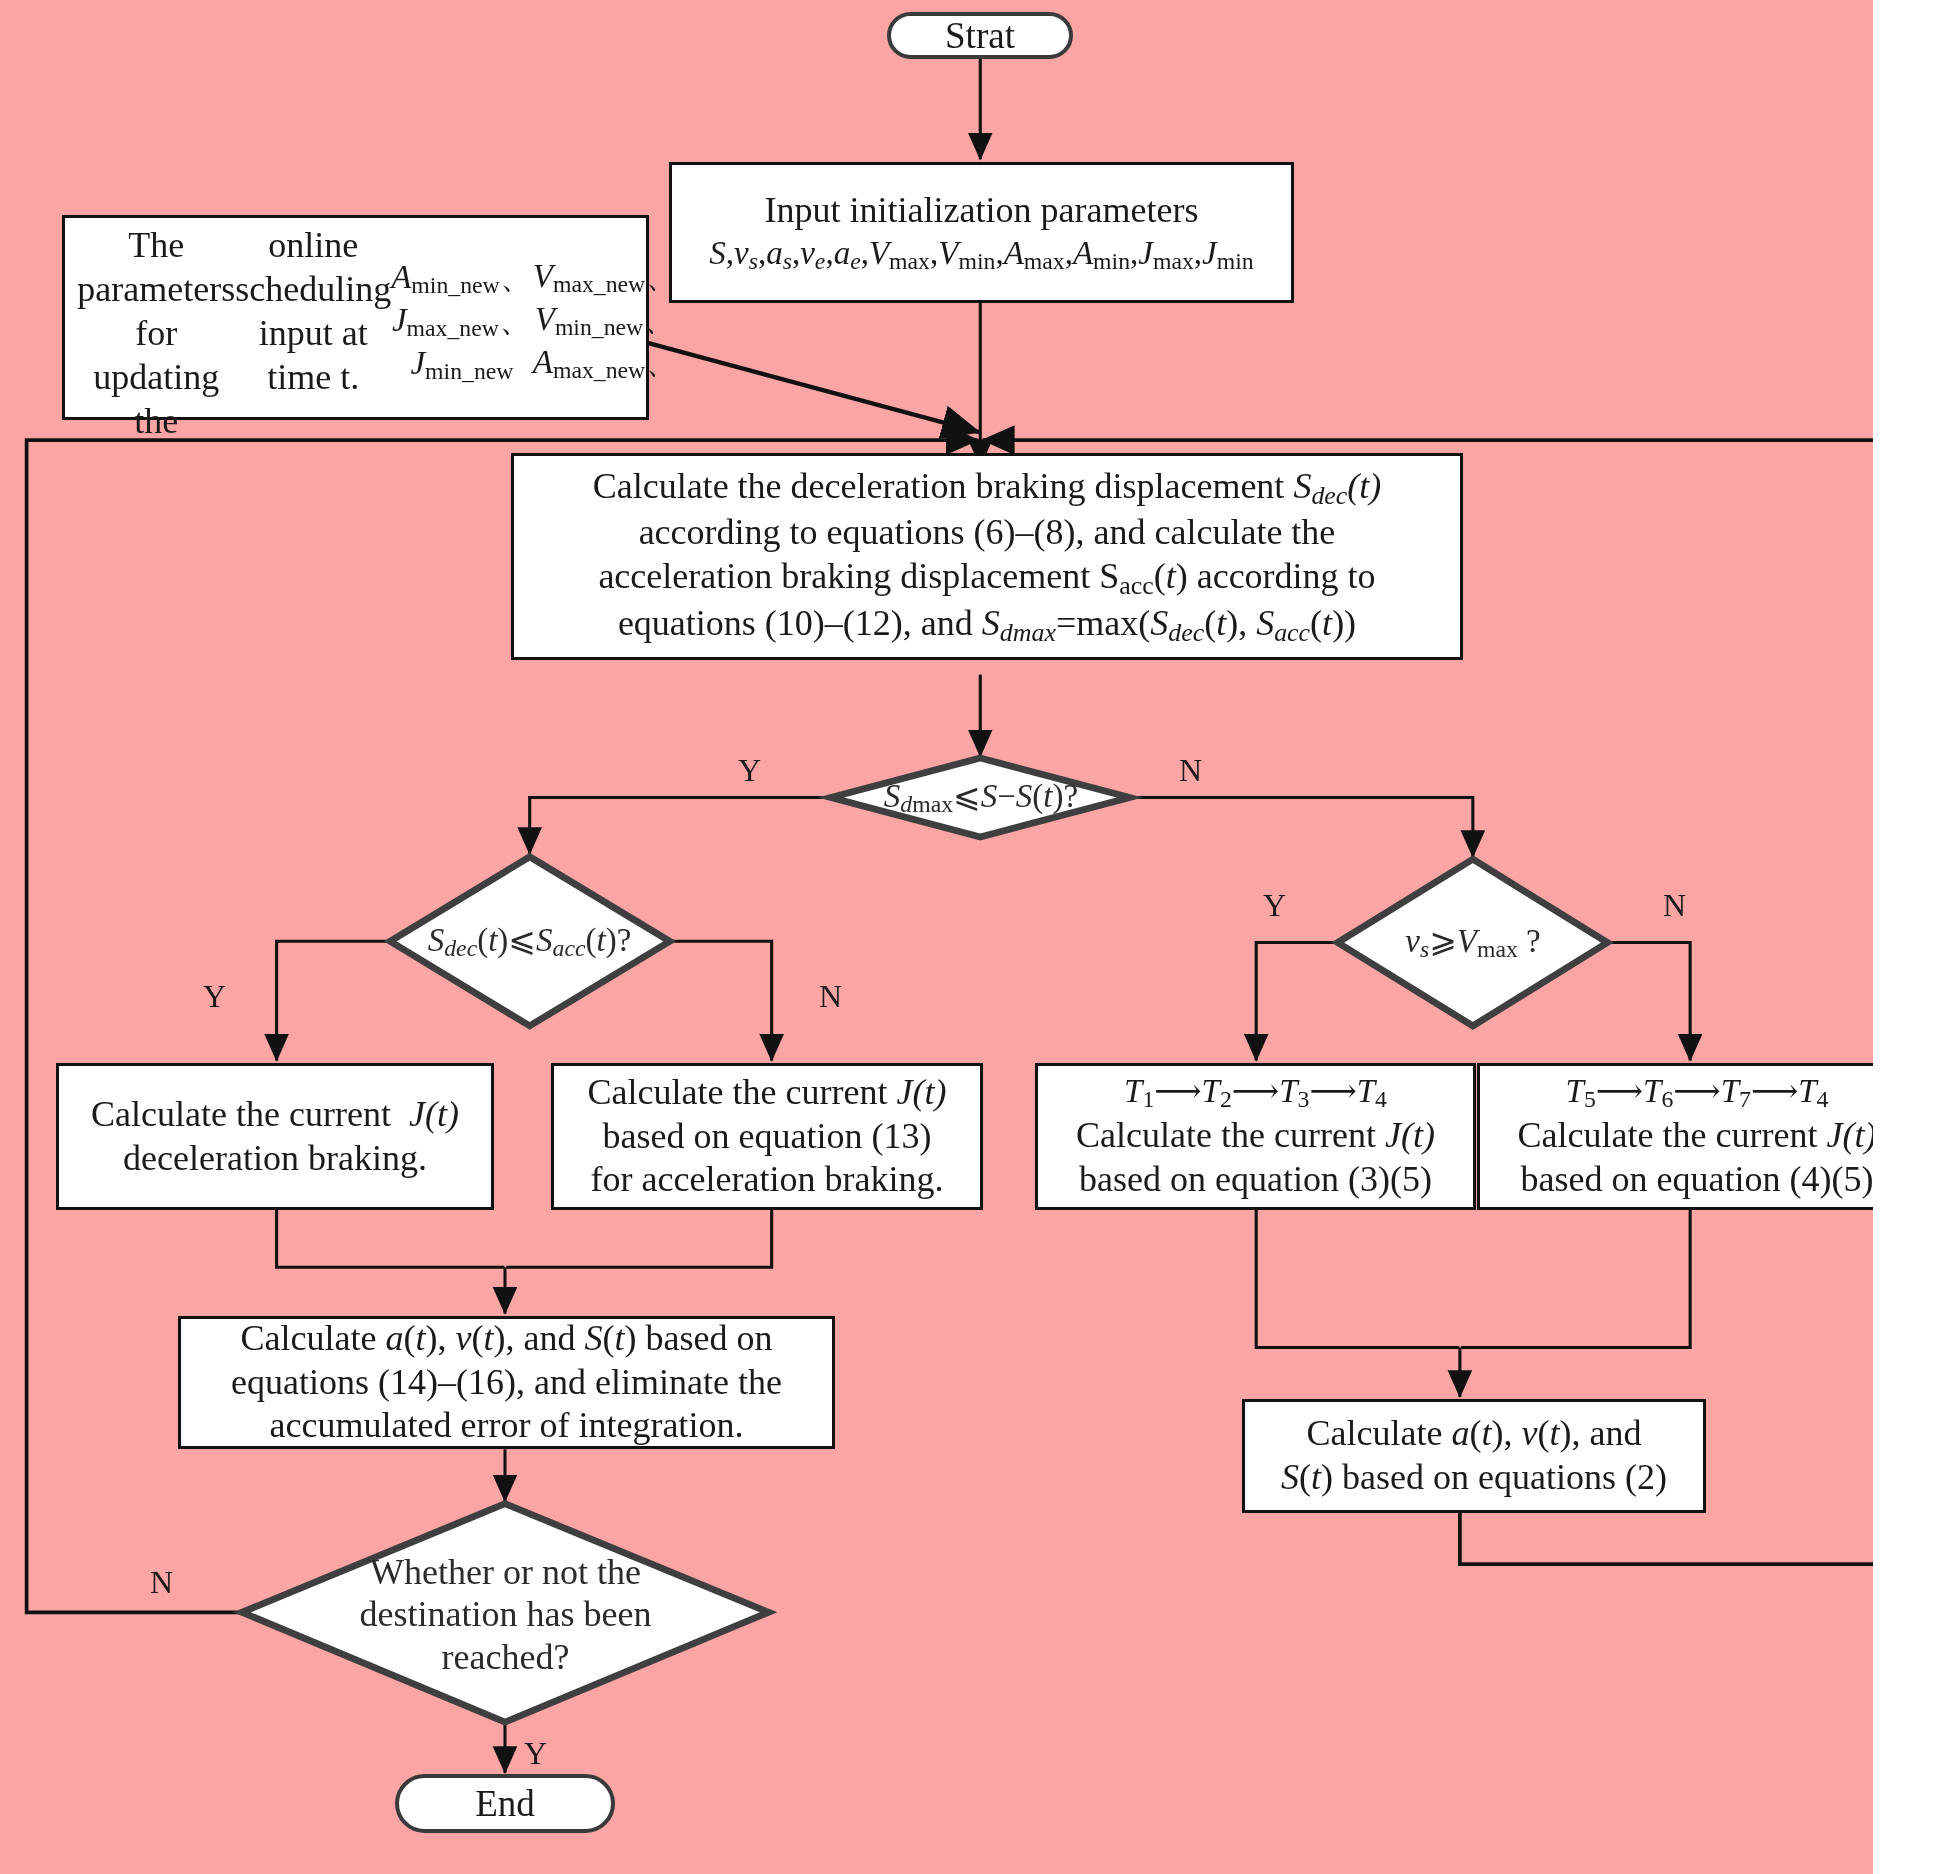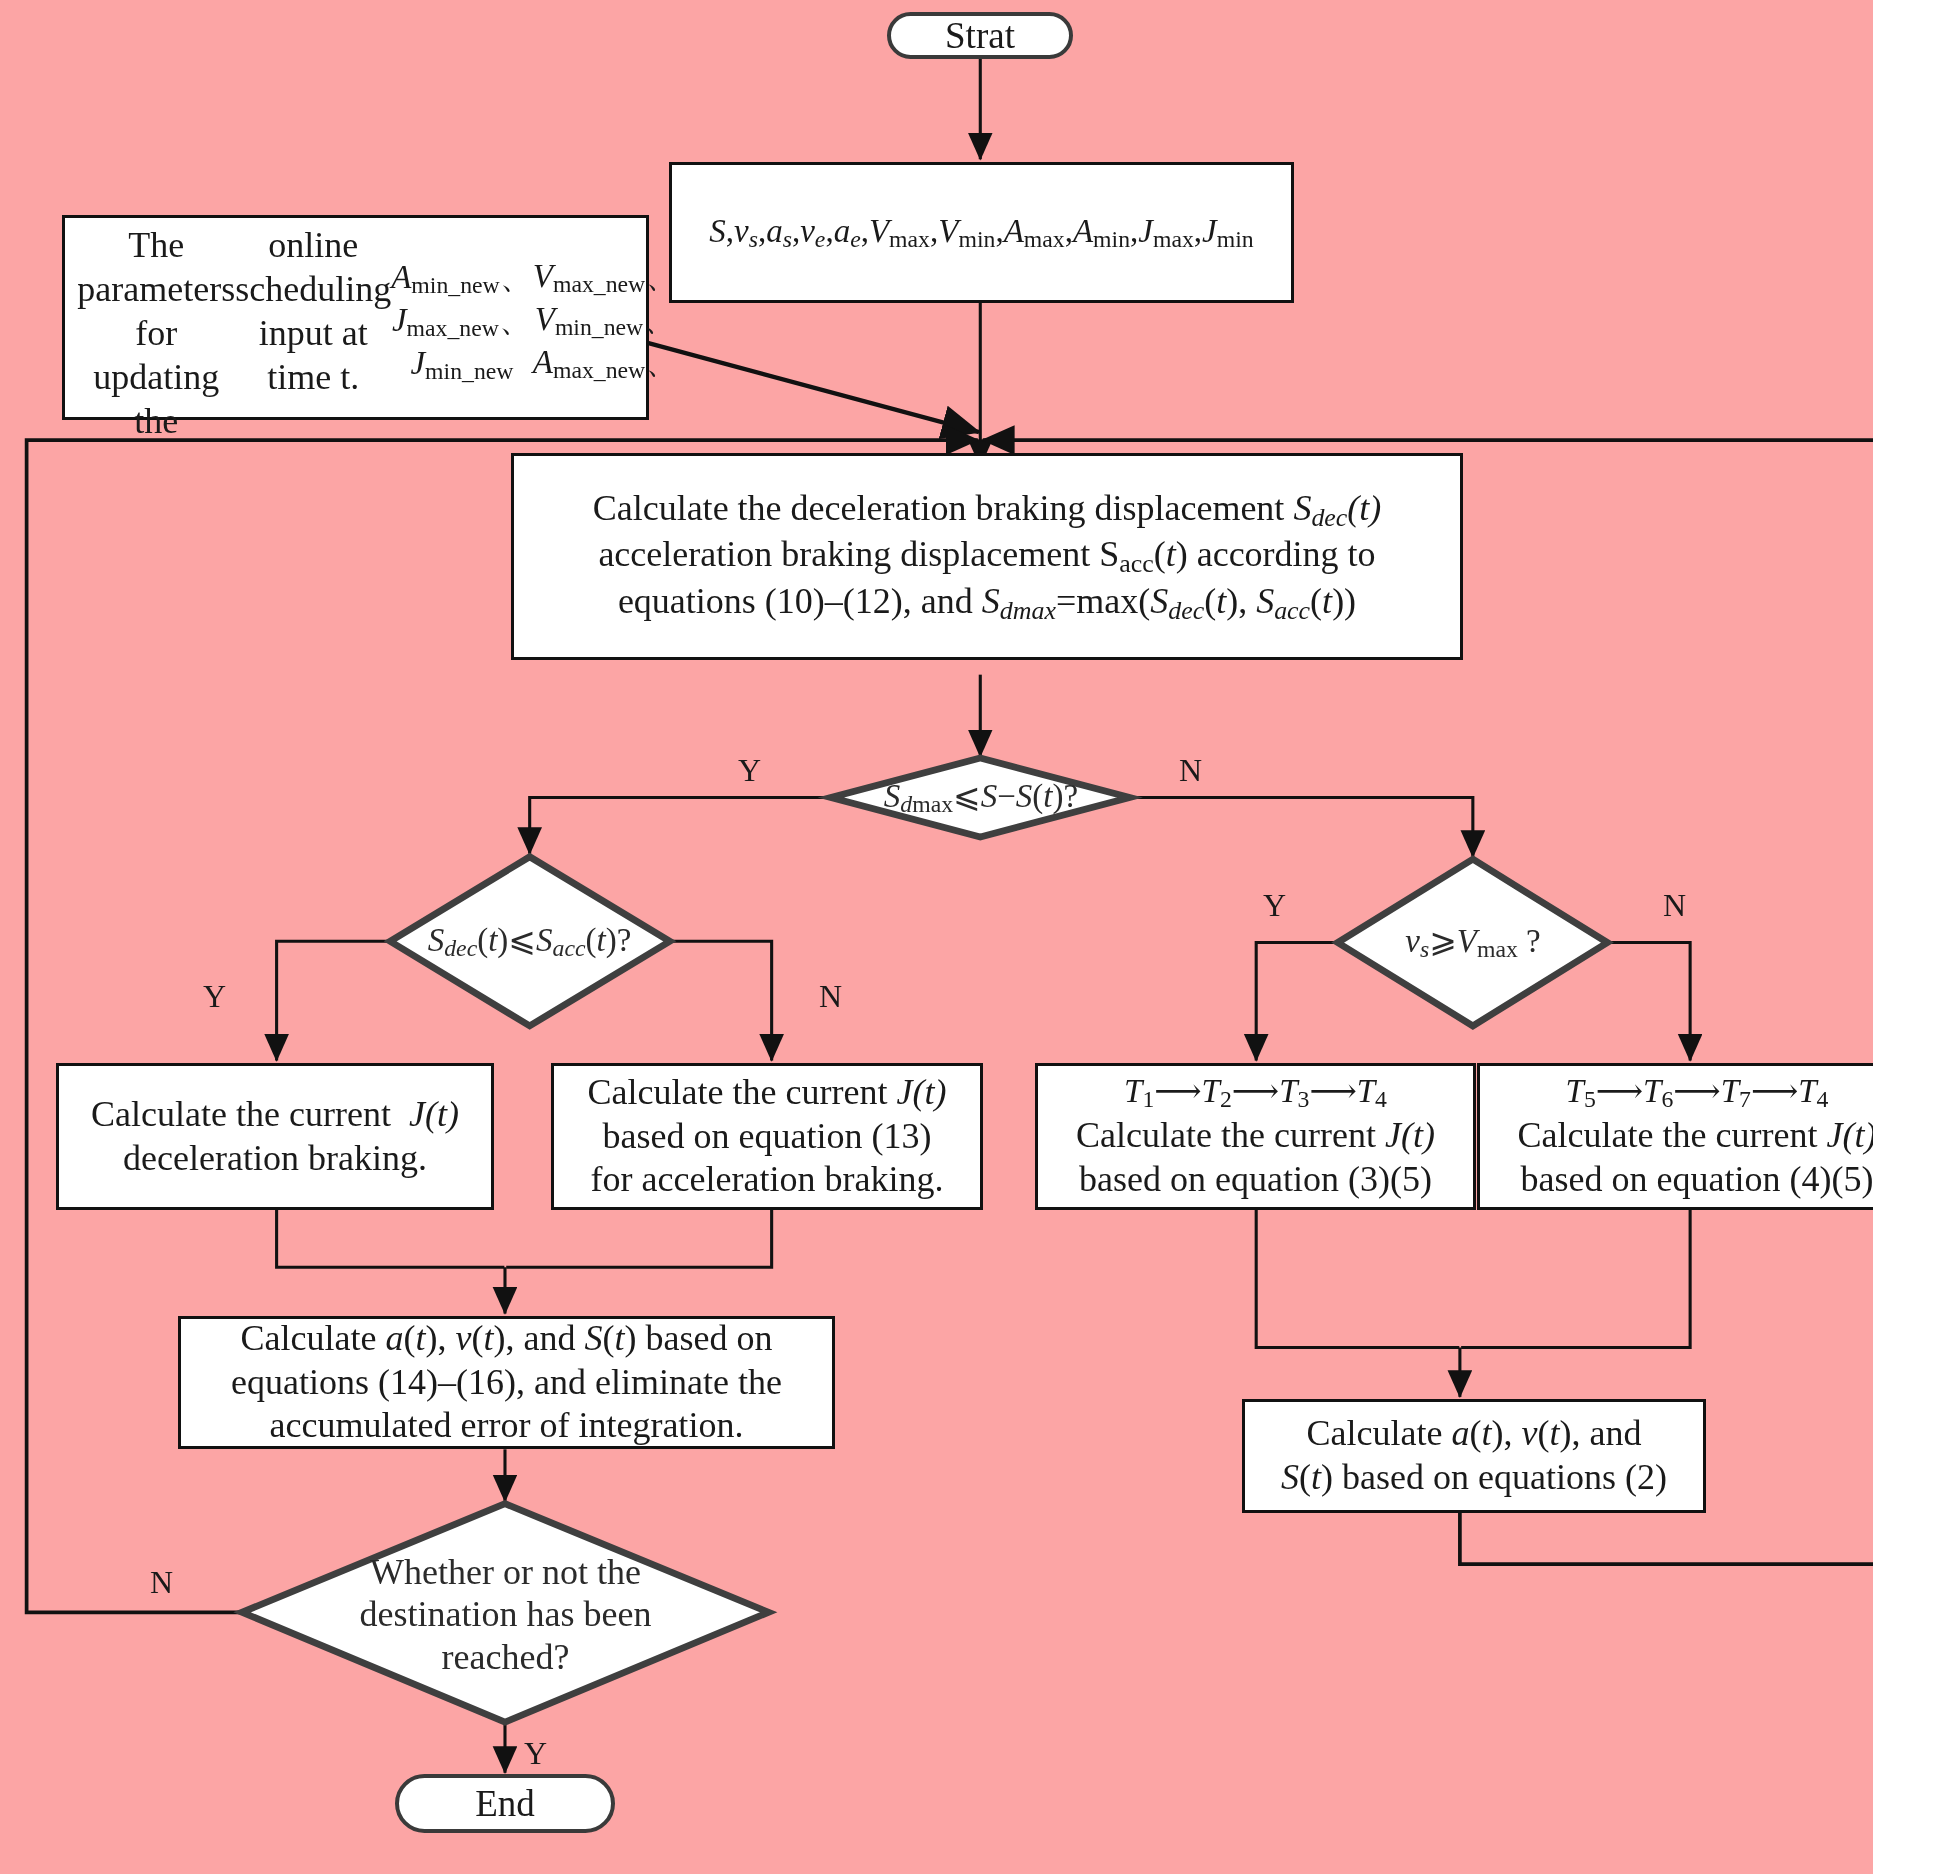--- a/index.html
+++ b/index.html
@@ -131,40 +131,42 @@
 
   <div class="node term" style="left:887px; top:12.3px; width:186px; height:47px;">
     <span class="t60">Strat</span>
   </div>
 
   <div class="node term" style="left:395px; top:1774px; width:220px; height:59px;">
     <span class="t60">End</span>
   </div>
 
   <div class="node proc" style="left:669px; top:162px; width:625px; height:141px; flex-direction:column; justify-content:center;">
+    <div class="t58">Input initialization parameters</div>
     <div class="t54">
       <span class="it">S</span>,<span class="it">v</span><span class="subi">s</span>,<span class="it">a</span><span class="subi">s</span>,<span class="it">v</span><span class="subi">e</span>,<span class="it">a</span><span class="subi">e</span>,<span class="it">V</span><span class="sub">max</span>,<span class="it">V</span><span class="sub">min</span>,<span class="it">A</span><span class="sub">max</span>,<span class="it">A</span><span class="sub">min</span>,<span class="it">J</span><span class="sub">max</span>,<span class="it">J</span><span class="sub">min</span>
     </div>
   </div>
 
   <div class="node proc" style="left:37px; top:215px; width:587px; height:205px; flex-direction:row; justify-content:space-between; padding:6.2px 12.3px;margin-left:25px;">
     <div class="t58" style="align-self:flex-start;">The parameters for updating the</div>
     <div class="t58" style="align-self:flex-start;">online scheduling input at time t.</div>
     <div class="t54" style="margin-top:8.6px;">
       <span class="it">A</span><span class="sub">min_new</span>、 <span class="it">J</span><span class="sub">max_new</span>、 <span class="it">J</span><span class="sub">min_new</span>
     </div>
     <div class="t54" style="margin-top:6.2px;">
       <span class="it">V</span><span class="sub">max_new</span>、 <span class="it">V</span><span class="sub">min_new</span>、 <span class="it">A</span><span class="sub">max_new</span>、
     </div>
   </div>
 
   <div class="node proc" style="left:511px; top:453px; width:952px; height:207px; flex-direction:column; justify-content:center;">
     <div class="t58">
       Calculate the deceleration braking displacement <span class="it">S</span><span class="subi">dec</span><span class="it">(t)</span>
     </div>
+    <div class="t58">according to equations (6)–(8), and calculate the</div>
     <div class="t58">
       acceleration braking displacement S<span class="sub">acc</span>(<span class="it">t</span>) according to
     </div>
     <div class="t58">
       equations (10)–(12), and <span class="it">S</span><span class="subi">dmax</span>=max(<span class="it">S</span><span class="subi">dec</span>(<span class="it">t</span>), <span class="it">S</span><span class="subi">acc</span>(<span class="it">t</span>))
     </div>
   </div>
 
   <div class="diamond-label" style="left:845px; top:777px; width:272px; height:42px;">
     <span class="t54">

